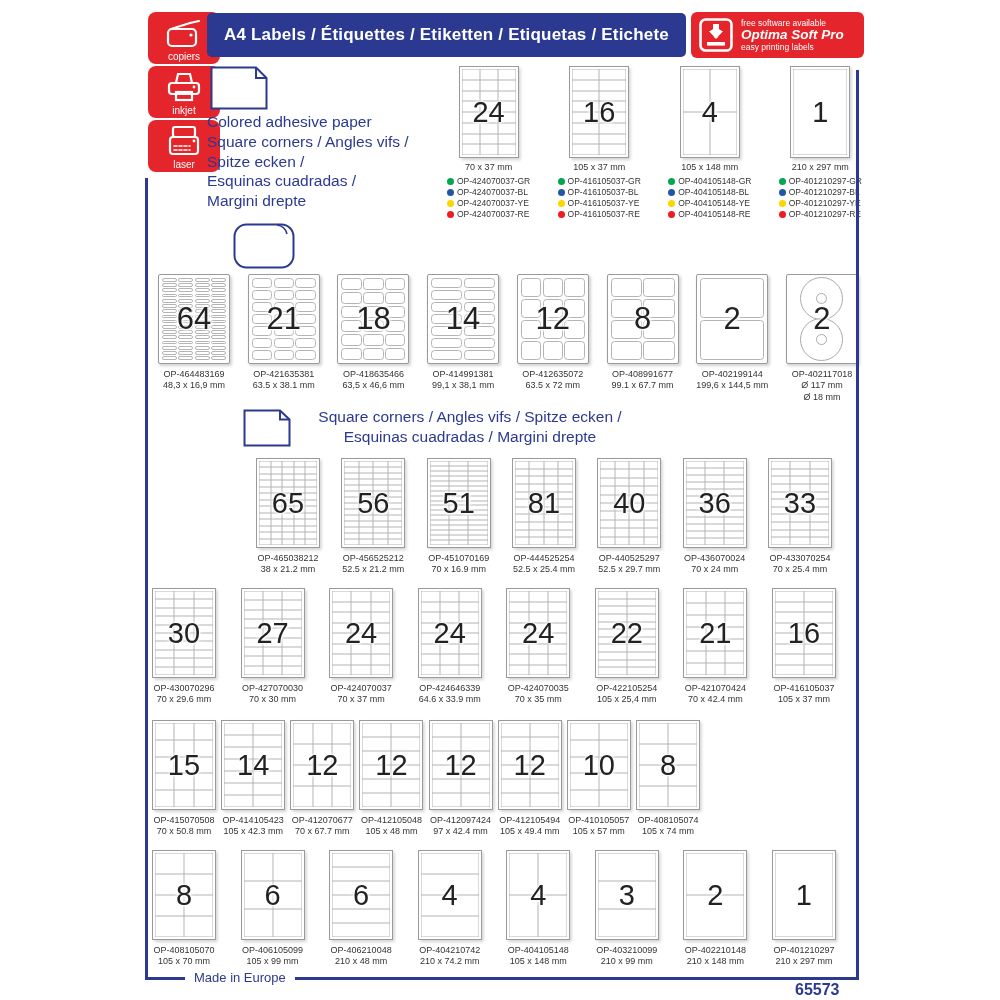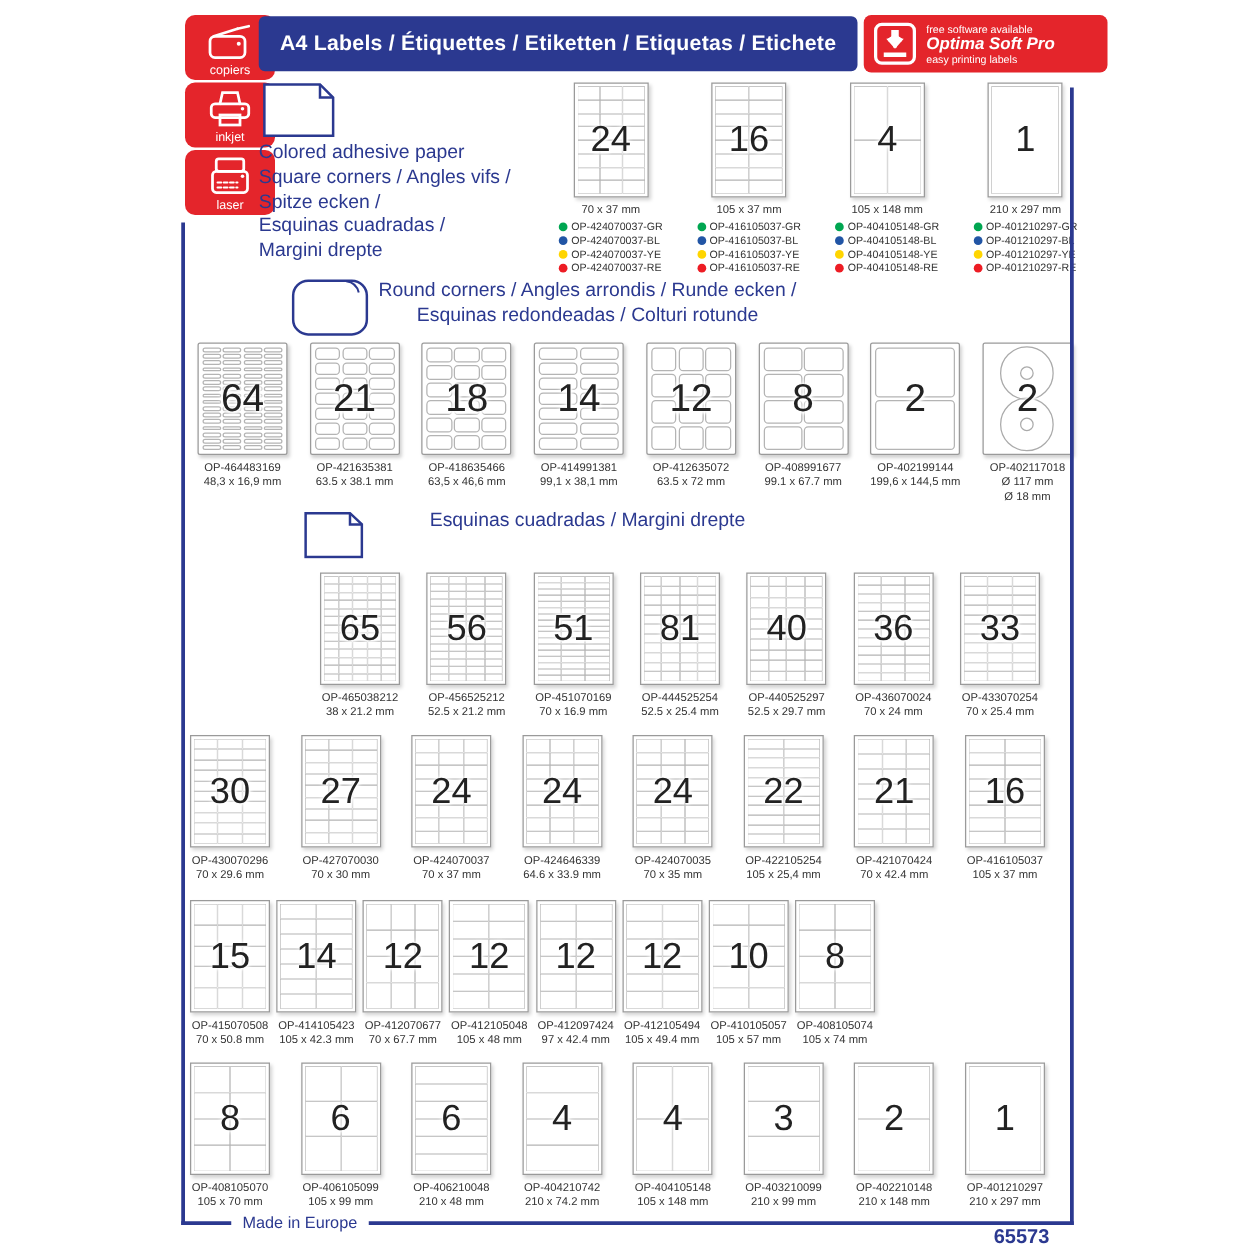--- a/index.html
+++ b/index.html
@@ -18,21 +18,21 @@
   .device-icon .dlabel{position:absolute;bottom:2px;width:100%;text-align:center;
     font-size:10px;line-height:1;}
   #icon-copiers{top:12px;left:148px;}
   #icon-inkjet{top:66px;left:148px;}
   #icon-laser{top:120px;left:148px;}
 
   
   .title-bar{position:absolute;left:207px;top:13px;width:479px;height:44px;
     background:var(--brand-blue);border-radius:5px;display:flex;align-items:center;
     justify-content:center;color:#fff;font-weight:bold;font-size:17px;letter-spacing:.2px;}
-  .software-box{position:absolute;left:691px;top:12px;width:195px;height:46px;
+  .software-box{position:absolute;left:691px;top:12px;width:173px;height:46px;
     background:var(--brand-red);border-radius:6px;display:flex;align-items:center;
     gap:7px;padding:0 7px;box-sizing:border-box;color:#fff;}
   .sw-text{display:flex;flex-direction:column;line-height:1.2;}
   .sw-small{font-size:8.5px;}
   .sw-big{font-size:13.5px;font-weight:bold;line-height:1.05;font-style:italic;}
 
   
   .paper-icon{position:absolute;}
 
   
@@ -305,24 +305,20 @@
             <span class="vcode">OP-401210297-RE</span>
           </div>
         </div>
       </div>
     </div>
 
   <svg class="paper-icon" style="left:233px;top:223px;" width="62" height="46" viewBox="0 0 62 46">
     <rect x="1.5" y="1.5" width="59" height="43" rx="12" fill="#fff" stroke="#2b3990" stroke-width="2"></rect>
     <path d="M44 2 Q52 3 54 11" fill="none" stroke="#2b3990" stroke-width="1.6"></path>
   </svg>
-  <div class="section-head" id="round-head">
-    <div>Round corners / Angles arrondis / Runde ecken /</div>
-    <div>Esquinas redondeadas / Colturi rotunde</div>
-  </div>
   <div class="prod-row" id="round-products">
       <div class="product">
         <div class="sheet round">
           <div class="grid" style="grid-template-columns: repeat(4, 1fr); grid-template-rows: repeat(16, 1fr);">
             <i class="cell"></i>
             <i class="cell"></i>
             <i class="cell"></i>
             <i class="cell"></i>
             <i class="cell"></i>
             <i class="cell"></i>
@@ -535,20 +531,21 @@
         <div class="size">Ø 117 mm</div>
         <div class="size">Ø  18 mm</div>
       </div>
     </div>
 
   <svg class="paper-icon" style="left:243px;top:409px;" width="48" height="38" viewBox="0 0 48 38">
     <path d="M1.5 1.5 H37 L46.5 10.5 V36.5 H1.5 Z" fill="#fff" stroke="#2b3990" stroke-width="2"></path>
     <path d="M37 1.5 V10.5 H46.5" fill="none" stroke="#2b3990" stroke-width="2"></path>
   </svg>
   <div class="section-head" id="square-head">
+    <div>Square corners / Angles vifs / Spitze ecken /</div>
     <div>Esquinas cuadradas / Margini drepte</div>
   </div>
   <div class="prod-row" id="sq-row-0">
       <div class="product">
         <div class="sheet sq">
           <div class="grid" style="grid-template-columns: repeat(5, 1fr); grid-template-rows: repeat(13, 1fr);">
             <i class="cell"></i>
             <i class="cell"></i>
             <i class="cell"></i>
             <i class="cell"></i>

